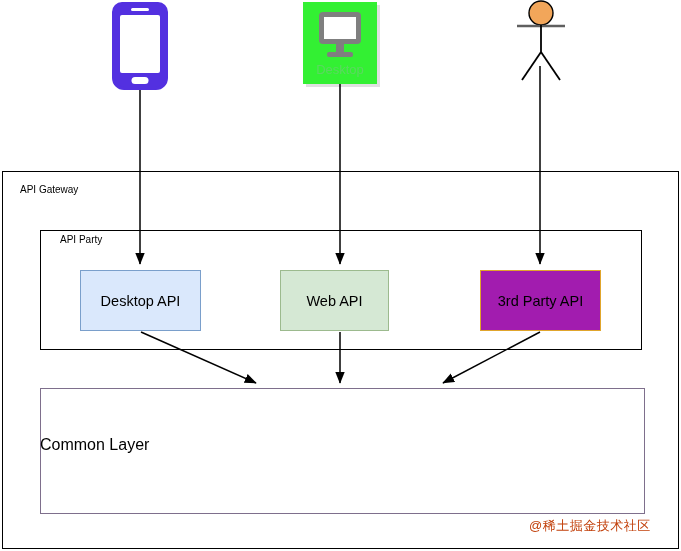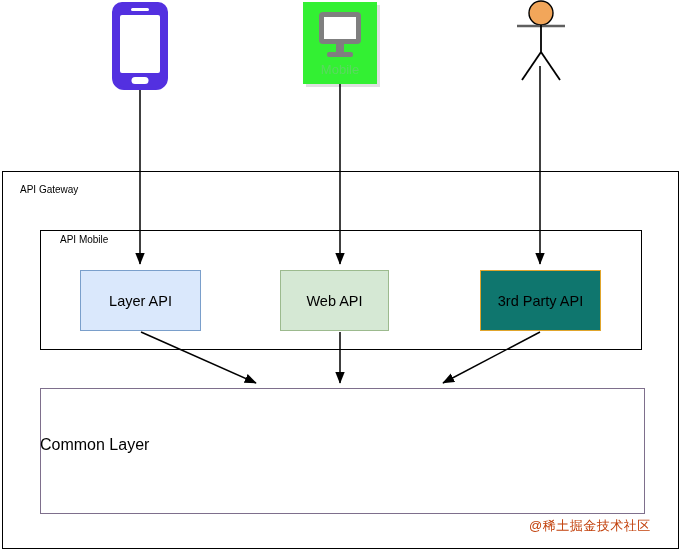--- a/index.html
+++ b/index.html
@@ -89,21 +89,21 @@
   }
   .api-web {
     left: 280px;
     width: 109px;
     background: #d5e8d4;
     border: 1.3px solid #9cba8e;
   }
   .api-third {
     left: 480px;
     width: 121px;
-    background: #0f766e;
+    background: #a21caf;
     border: 1.3px solid #e0a52c;
   }
 
   
   .phone {
     left: 112px;
     top: 2px;
     width: 56px;
     height: 88px;
   }
@@ -227,44 +227,44 @@
       <div class="phone-speaker"></div>
       <div class="phone-screen"></div>
       <div class="phone-home"></div>
     </div>
   </div>
 
   <div class="abs desktop">
     <div class="monitor"></div>
     <div class="monitor-neck"></div>
     <div class="monitor-base"></div>
-    <div class="desktop-label">Mobile</div>
+    <div class="desktop-label">Desktop</div>
   </div>
 
   <div class="abs actor">
     <svg width="58" height="84" viewBox="0 0 58 84" xmlns="http://www.w3.org/2000/svg">
       <circle cx="29" cy="13" r="12" fill="#f2a65a" stroke="#000000" stroke-width="1.4"></circle>
       <line x1="5" y1="26" x2="53" y2="26" stroke="#5f5f5f" stroke-width="2.6"></line>
       <line x1="29" y1="25" x2="29" y2="52" stroke="#000000" stroke-width="1.8"></line>
       <line x1="29" y1="52" x2="10" y2="80" stroke="#000000" stroke-width="1.8"></line>
       <line x1="29" y1="52" x2="48" y2="80" stroke="#000000" stroke-width="1.8"></line>
     </svg>
   </div>
 
   <div class="abs gateway-box"></div>
   <div class="container-label gateway-label">API Gateway</div>
 
   <div class="abs apilayer-box"></div>
-  <div class="container-label apilayer-label">API Mobile</div>
+  <div class="container-label apilayer-label">API Party</div>
 
   <div class="abs common-box"></div>
   <div class="common-label">Common Layer</div>
 
   <div class="api-node api-mobile">
-    <span>Layer API</span>
+    <span>Desktop API</span>
   </div>
   <div class="api-node api-web">
     <span>Web API</span>
   </div>
   <div class="api-node api-third">
     <span>3rd Party API</span>
   </div>
 
   <svg class="overlay" xmlns="http://www.w3.org/2000/svg">
     <defs>

